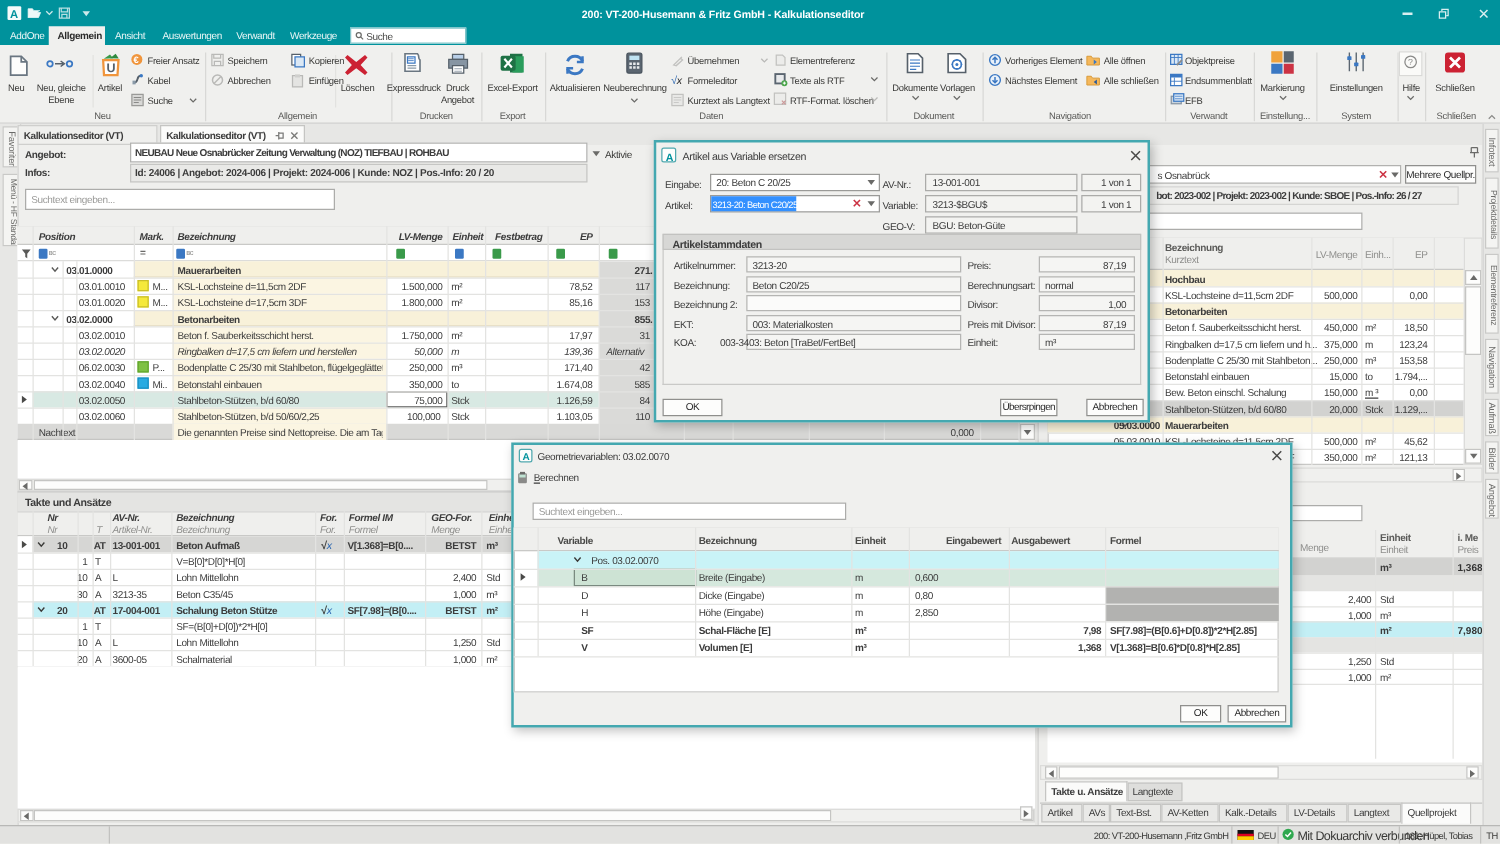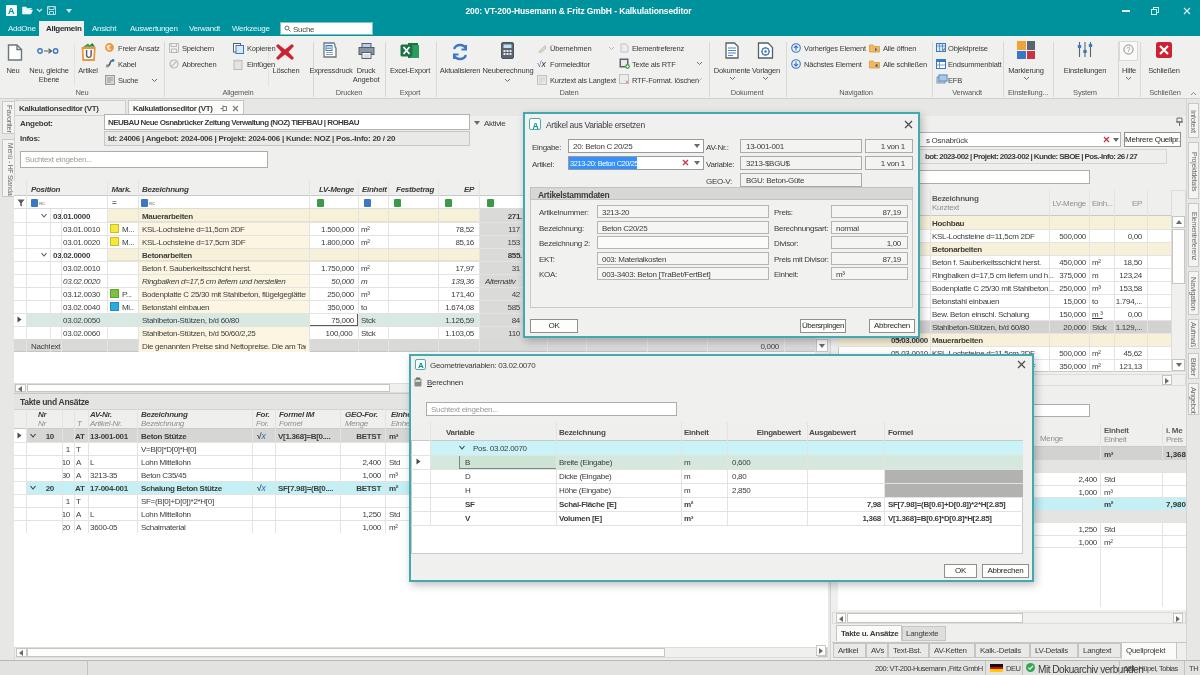--- a/index.html
+++ b/index.html
@@ -452,21 +452,21 @@
 
 <div class="abs" style="left:138px;top:274px;width:171px;height:13px;background:#fbf5e2;"></div>
 <div class="t i" style="left:63px;top:277px;">03.02.0020</div>
 <div class="t i" style="left:142px;top:277px;width:164px;overflow:hidden;">Ringbalken d=17,5 cm liefern und herstellen</div>
 <div class="t i" style="left:300px;top:277px;width:54px;text-align:right;">50,000</div>
 <div class="t i" style="left:361px;top:277px;">m</div>
 <div class="t i" style="left:420px;top:277px;width:54px;text-align:right;">139,36</div>
 <div class="t i" style="left:485px;top:277px;width:37px;overflow:hidden;">Alternativ</div>
 
 <div class="abs" style="left:138px;top:287px;width:171px;height:13px;background:#fbf5e2;"></div>
-<div class="t" style="left:63px;top:290px;">03.12.0030</div>
+<div class="t" style="left:63px;top:290px;">06.02.0030</div>
 <div class="abs" style="left:110px;top:289px;width:9px;height:9px;background:#7ec142;border:1px solid #62a42e;"></div>
 <div class="t" style="left:122px;top:290px;">P...</div>
 <div class="t" style="left:142px;top:290px;width:164px;overflow:hidden;">Bodenplatte C 25/30 mit Stahlbeton, flügelgeglättet</div>
 <div class="t" style="left:300px;top:290px;width:54px;text-align:right;">250,000</div>
 <div class="t" style="left:361px;top:290px;">m³</div>
 <div class="t" style="left:420px;top:290px;width:54px;text-align:right;">171,40</div>
 <div class="t" style="left:483px;top:290px;width:37px;text-align:right;">42</div>
 
 <div class="abs" style="left:138px;top:300px;width:171px;height:13px;background:#fbf5e2;"></div>
 <div class="t" style="left:63px;top:303px;">03.02.0040</div>
@@ -570,21 +570,21 @@
 <div class="abs" style="left:26px;top:429px;width:802px;height:13px;background:#d6d6d4;"></div>
 <svg style="left:17px;top:432px;" width="5" height="7" viewBox="0 0 5 7">
           <path d="M0.5 0.5 L4.5 3.5 L0.5 6.5 Z" fill="#4a4a48"></path>
         </svg>
 <svg style="left:30px;top:433px;" width="6" height="5" viewBox="0 0 6 5">
           <path d="M0.5 1 L3 4 L5.5 1" stroke="#3a3a38" fill="none" stroke-width="1.1"></path>
         </svg>
 <div class="t b" style="left:40px;top:432px;width:14px;text-align:right;">10</div>
 <div class="t b" style="left:75px;top:432px;">AT</div>
 <div class="t b" style="left:90px;top:432px;">13-001-001</div>
-<div class="t b" style="left:141px;top:432px;">Beton Stütze</div>
+<div class="t b" style="left:141px;top:432px;">Beton Aufmaß</div>
 <div class="t" style="left:257px;top:431px;font-size:8.5px;"><span style="color:#3a3a38;font-weight:bold;">√</span><span style="font-style:italic;color:#2a66b0;">x</span></div>
 <div class="t b" style="left:278px;top:432px;">V[1.368]=B[0....</div>
 <div class="t b" style="left:330px;top:432px;width:51px;text-align:right;">BETST</div>
 <div class="t b" style="left:389px;top:432px;">m³</div>
 
 <div class="t" style="left:56px;top:445px;width:14px;text-align:right;">1</div>
 <div class="t" style="left:76px;top:445px;">T</div>
 <div class="t" style="left:141px;top:445px;">V=B[0]*D[0]*H[0]</div>
 
 <div class="t" style="left:56px;top:458px;width:14px;text-align:right;">10</div>
@@ -975,21 +975,21 @@
 <div class="abs" style="left:831px;top:236px;width:77px;height:13px;background:#f5f5f3;border:1px solid #b5b5b3;"></div>
 <div class="t" style="left:831px;top:239px;width:70px;text-align:right;">1,00</div>
 <div class="t" style="left:539px;top:254.5px;">EKT:</div>
 <div class="abs" style="left:597px;top:251.5px;width:172px;height:13px;background:#f5f5f3;border:1px solid #b5b5b3;"></div>
 <div class="t" style="left:602px;top:254.5px;">003: Materialkosten</div>
 <div class="t" style="left:774px;top:254.5px;">Preis mit Divisor:</div>
 <div class="abs" style="left:831px;top:251.5px;width:77px;height:13px;background:#f5f5f3;border:1px solid #b5b5b3;"></div>
 <div class="t" style="left:831px;top:254.5px;width:70px;text-align:right;">87,19</div>
 <div class="t" style="left:539px;top:270px;">KOA:</div>
 <div class="abs" style="left:597px;top:267px;width:172px;height:13px;background:#f5f5f3;border:1px solid #b5b5b3;"></div>
-<div class="t" style="left:602px;top:270px;">003-3403: Beton [TraBet/FertBet]</div>
+<div class="t" style="left:576px;top:270px;">003-3403: Beton [TraBet/FertBet]</div>
 <div class="t" style="left:774px;top:270px;">Einheit:</div>
 <div class="abs" style="left:831px;top:267px;width:77px;height:13px;background:#f5f5f3;border:1px solid #b5b5b3;"></div>
 <div class="t" style="left:836px;top:270px;">m³</div>
 
 <div class="btn" style="left:530px;top:319px;width:48px;height:14px;line-height:12px;">OK</div>
 <div class="btn" style="left:800px;top:319px;width:46px;height:14px;line-height:12px;letter-spacing:-0.5px;">Übersrpingen</div>
 <div class="btn" style="left:869px;top:319px;width:46px;height:14px;line-height:12px;">Abbrechen</div>
 </div>
 
 <div id="dialog2">

